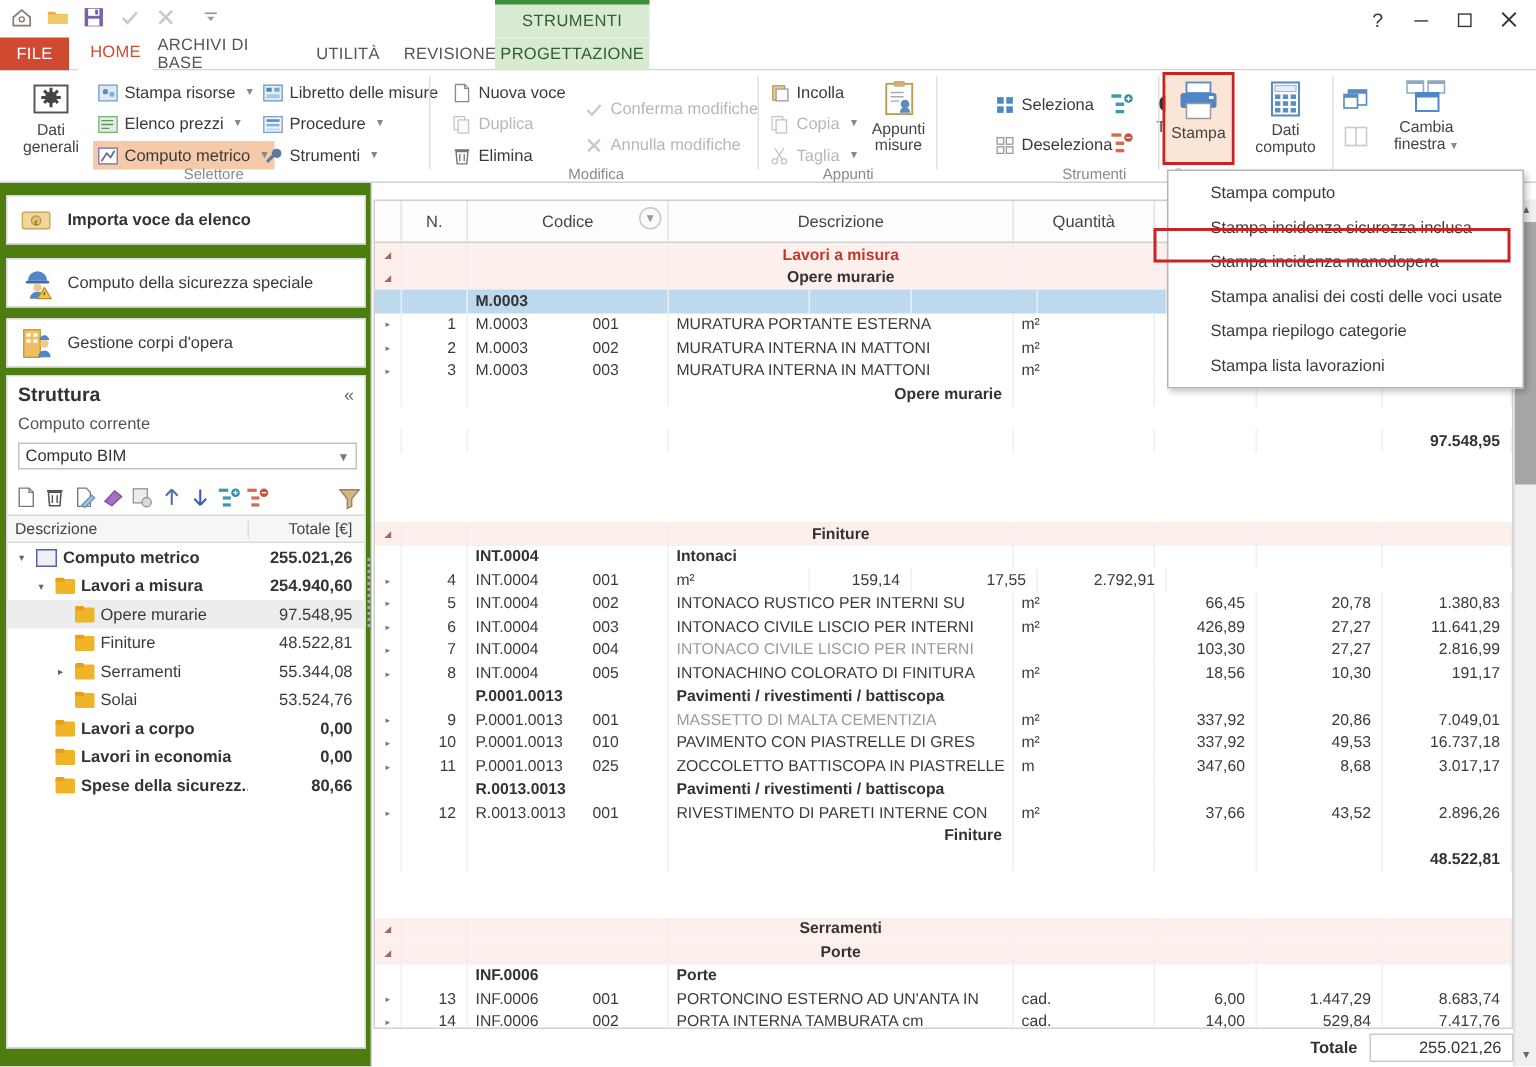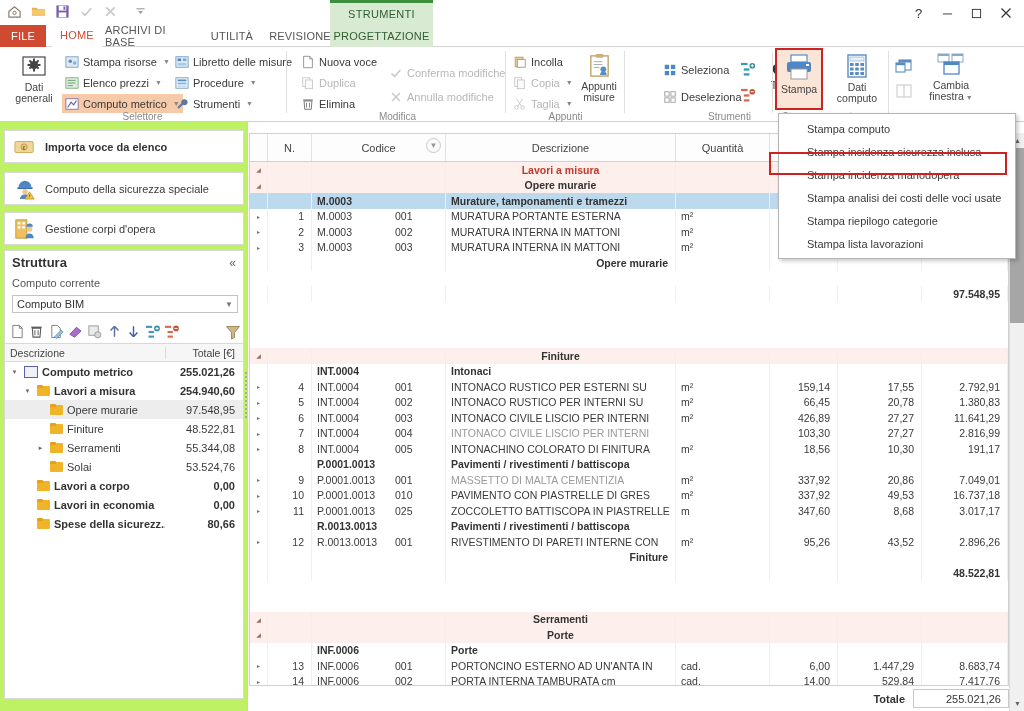--- a/index.html
+++ b/index.html
@@ -66,21 +66,21 @@
   #dropdown { position:absolute; left:778px; top:113px; width:238px;
               background:#fff; border:1px solid #b5b5b5; box-shadow:2px 2px 4px rgba(0,0,0,.22);
               z-index:50; padding:3px 0; }
   .mi { height:23px; display:flex; align-items:center; padding-left:28px;
         font-size:11px; color:#3a3a3a; cursor:pointer; white-space:nowrap; }
   #mi-highlight { position:absolute; left:769px; top:152px; width:238px; height:23px;
                   border:2px solid #cc2222; z-index:51; pointer-events:none; }
 
   
   #leftpanel { position:absolute; left:0; top:122px; width:248px; height:589px;
-               background:#bef264; border-right:1px solid #cfcfcf; }
+               background:#4d7c0f; border-right:1px solid #cfcfcf; }
   .lbtn { position:absolute; left:4px; width:240px; height:33px; background:#fff;
           border:1px solid #d8d8d8; display:flex; align-items:center; gap:9px;
           padding-left:9px; cursor:pointer; font-size:11px; }
   .lbtn.bold { font-weight:bold; color:#333; }
 
   #struttura-hdr { position:absolute; left:4px; top:128px; width:240px; height:24px;
                    background:#fff; border-left:1px solid #d8d8d8; border-right:1px solid #d8d8d8;
                    border-top:1px solid #d8d8d8; display:flex; align-items:center;
                    padding:0 7px; }
   #struttura-hdr .t { font-size:13px; font-weight:bold; color:#333; flex:1; }
@@ -835,21 +835,20 @@
         <div class="gc ccenter bandtxt-dk" style="width: 230px; flex: 0 0 auto;">Opere murarie</div>
         <div class="gc " style="width: 94px; flex: 0 0 auto;"></div>
         <div class="gc " style="width: 68px; flex: 0 0 auto;"></div>
         <div class="gc " style="width: 84px; flex: 0 0 auto;"></div>
         <div class="gc " style="width: 86px; flex: 0 0 auto;"></div>
       </div>
       <div class="gr selrow">
         <div class="gc " style="width: 18px; flex: 0 0 auto;"></div>
         <div class="gc " style="width: 44px; flex: 0 0 auto;"></div>
         <div class="gc cleft bold" style="width: 134px; flex: 0 0 auto;">M.0003</div>
-        <div class="gc cleft bold" style="width: 230px; flex: 0 0 auto;">Murature, tamponamenti e tramezzi</div>
         <div class="gc " style="width: 94px; flex: 0 0 auto;"></div>
         <div class="gc " style="width: 68px; flex: 0 0 auto;"></div>
         <div class="gc " style="width: 84px; flex: 0 0 auto;"></div>
         <div class="gc " style="width: 86px; flex: 0 0 auto;"></div>
       </div>
       <div class="gr">
         <div class="gc ccenter rarrow" style="width: 18px; flex: 0 0 auto;">▸</div>
         <div class="gc cright" style="width: 44px; flex: 0 0 auto;">1</div>
         <div class="gc cleft" style="width: 134px; flex: 0 0 auto;">
           <span style="display: inline-block; width: 78px;">M.0003</span>
@@ -931,21 +930,20 @@
         <div class="gc " style="width: 84px; flex: 0 0 auto;"></div>
         <div class="gc " style="width: 86px; flex: 0 0 auto;"></div>
       </div>
       <div class="gr">
         <div class="gc ccenter rarrow" style="width: 18px; flex: 0 0 auto;">▸</div>
         <div class="gc cright" style="width: 44px; flex: 0 0 auto;">4</div>
         <div class="gc cleft" style="width: 134px; flex: 0 0 auto;">
           <span style="display: inline-block; width: 78px;">INT.0004</span>
           <span>001</span>
         </div>
-        <div class="gc cleft" style="width: 230px; flex: 0 0 auto;">INTONACO RUSTICO PER ESTERNI SU</div>
         <div class="gc cleft" style="width: 94px; flex: 0 0 auto;">m²</div>
         <div class="gc cright" style="width: 68px; flex: 0 0 auto;">159,14</div>
         <div class="gc cright" style="width: 84px; flex: 0 0 auto;">17,55</div>
         <div class="gc cright" style="width: 86px; flex: 0 0 auto;">2.792,91</div>
       </div>
       <div class="gr">
         <div class="gc ccenter rarrow" style="width: 18px; flex: 0 0 auto;">▸</div>
         <div class="gc cright" style="width: 44px; flex: 0 0 auto;">5</div>
         <div class="gc cleft" style="width: 134px; flex: 0 0 auto;">
           <span style="display: inline-block; width: 78px;">INT.0004</span>
@@ -1057,21 +1055,21 @@
       </div>
       <div class="gr">
         <div class="gc ccenter rarrow" style="width: 18px; flex: 0 0 auto;">▸</div>
         <div class="gc cright" style="width: 44px; flex: 0 0 auto;">12</div>
         <div class="gc cleft" style="width: 134px; flex: 0 0 auto;">
           <span style="display: inline-block; width: 78px;">R.0013.0013</span>
           <span>001</span>
         </div>
         <div class="gc cleft" style="width: 230px; flex: 0 0 auto;">RIVESTIMENTO DI PARETI INTERNE CON</div>
         <div class="gc cleft" style="width: 94px; flex: 0 0 auto;">m²</div>
-        <div class="gc cright" style="width: 68px; flex: 0 0 auto;">95,26</div>
+        <div class="gc cright" style="width: 68px; flex: 0 0 auto;">37,66</div>
         <div class="gc cright" style="width: 84px; flex: 0 0 auto;">43,52</div>
         <div class="gc cright" style="width: 86px; flex: 0 0 auto;">2.896,26</div>
       </div>
       <div class="gr">
         <div class="gc " style="width: 18px; flex: 0 0 auto;"></div>
         <div class="gc " style="width: 44px; flex: 0 0 auto;"></div>
         <div class="gc " style="width: 134px; flex: 0 0 auto;"></div>
         <div class="gc cright bold" style="width: 230px; flex: 0 0 auto;">Finiture</div>
         <div class="gc " style="width: 94px; flex: 0 0 auto;"></div>
         <div class="gc " style="width: 68px; flex: 0 0 auto;"></div>

